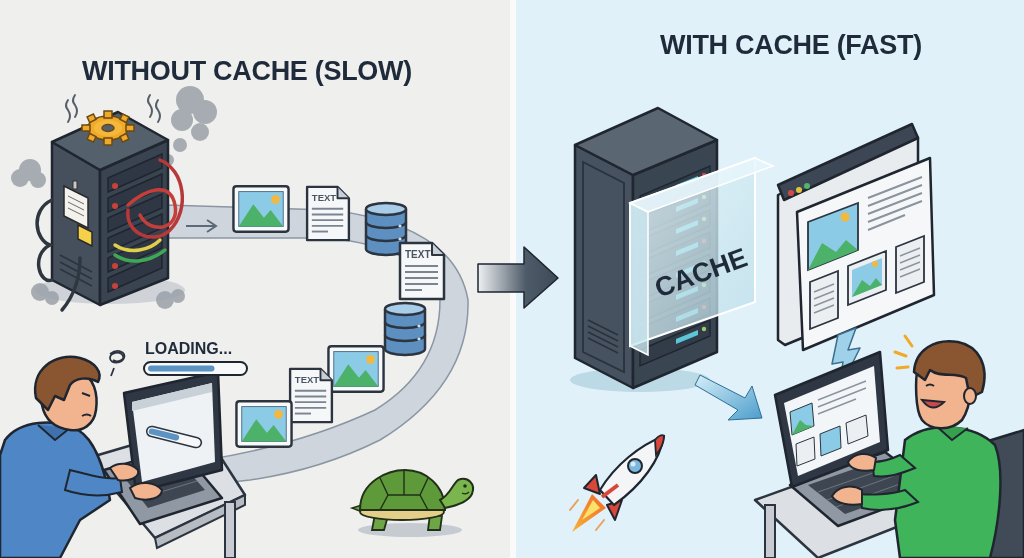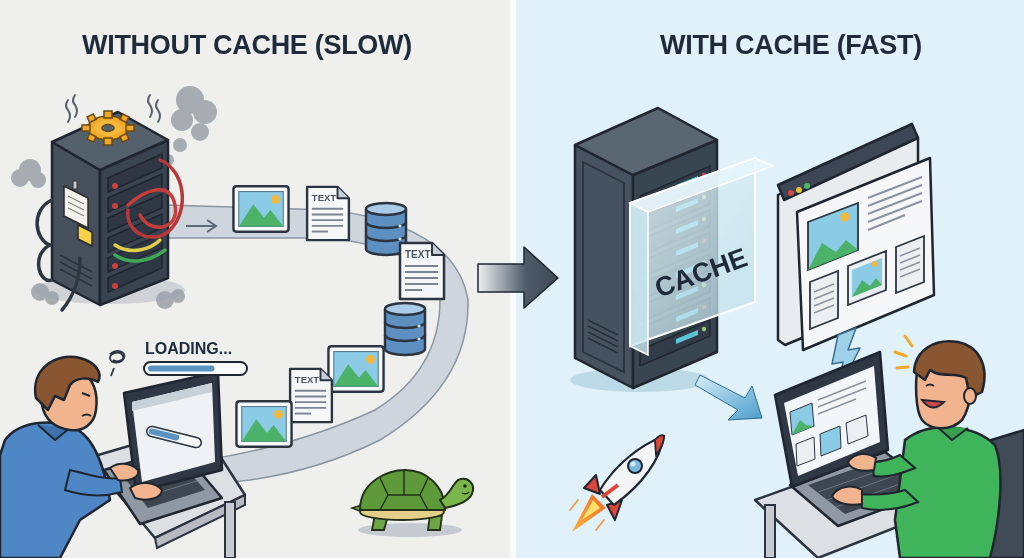--- a/index.html
+++ b/index.html
@@ -2,21 +2,21 @@
 <html><head>
 <meta charset="utf-8">
 <style>
   html,body{margin:0;padding:0;}
   body{width:1024px;height:558px;overflow:hidden;position:relative;font-family:"Liberation Sans",sans-serif;background:#f0f0ef;}
   .panel{position:absolute;top:0;height:558px;}
   #left{left:0;width:510px;background:#efefee;}
   #right{left:516px;width:508px;background:#e1f1f9;}
   #divider{position:absolute;left:510px;top:0;width:6px;height:558px;background:#fafafa;}
   .title{position:absolute;top:30px;font-weight:bold;font-size:27px;color:#1f2a3a;letter-spacing:-0.3px;white-space:nowrap;}
-  #title-left{left:82px;}
+  #title-left{left:82px;margin-top:26px;}
   #title-right{left:660px;}
   svg.scene{position:absolute;left:0;top:0;}
   .txt{font-family:"Liberation Sans",sans-serif;font-weight:bold;}
 </style>
 </head>
 <body>
 
 <div id="left" class="panel"></div>
 <div id="divider"></div>
 <div id="right" class="panel"></div>

